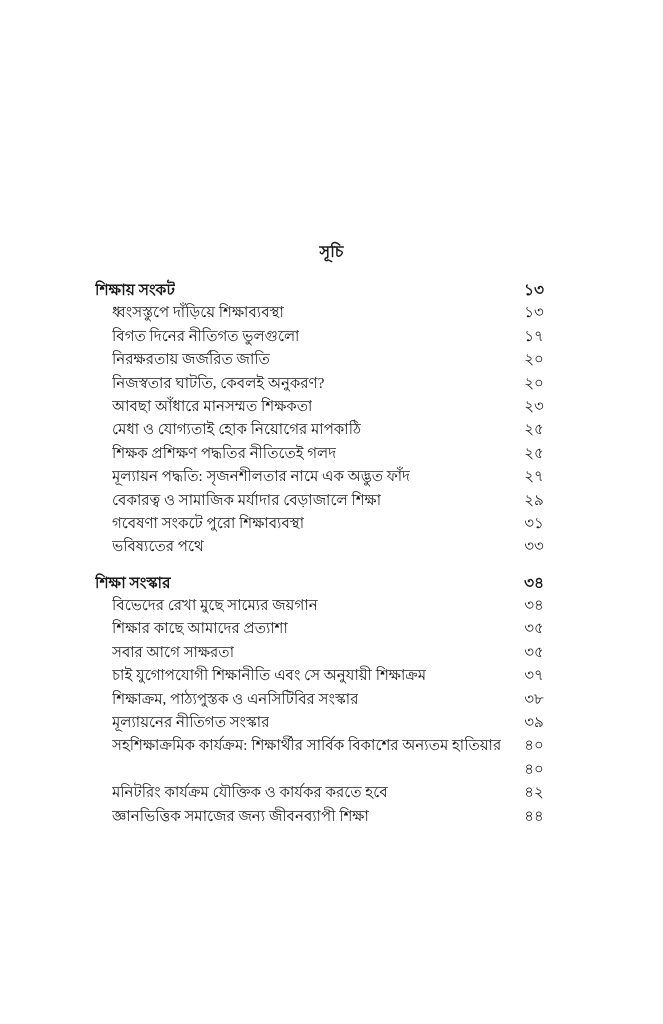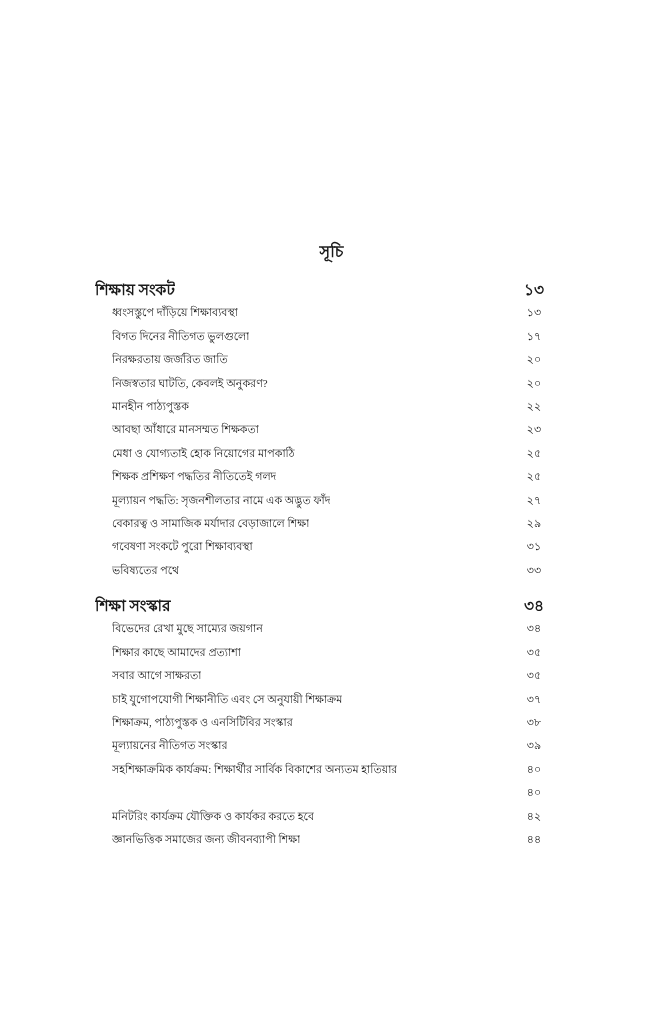--- a/index.html
+++ b/index.html
@@ -52,21 +52,21 @@
     white-space: nowrap;
   }
 
   .toc-row.section {
     font-weight: 700;
     font-size: 15.5px;
   }
 
   .toc-row.entry {
     font-weight: 400;
-    font-size: 11px;
+    font-size: 15px;
     padding-left: 17px;
   }
 
   .toc-row.gap-before {
     margin-top: 12px;
   }
 
   .row-label {
     flex: 0 1 auto;
     overflow: hidden;
@@ -114,25 +114,20 @@
         <span class="row-label">নিরক্ষরতায় জর্জরিত জাতি</span>
         <span class="row-filler"></span>
         <span class="row-page">২০</span>
       </div>
       <div class="toc-row entry">
         <span class="row-label">নিজস্বতার ঘাটতি, কেবলই অনুকরণ?</span>
         <span class="row-filler"></span>
         <span class="row-page">২০</span>
       </div>
       <div class="toc-row entry">
-        <span class="row-label">মানহীন পাঠ্যপুস্তক</span>
-        <span class="row-filler"></span>
-        <span class="row-page">২২</span>
-      </div>
-      <div class="toc-row entry">
         <span class="row-label">আবছা আঁধারে মানসম্মত শিক্ষকতা</span>
         <span class="row-filler"></span>
         <span class="row-page">২৩</span>
       </div>
       <div class="toc-row entry">
         <span class="row-label">মেধা ও যোগ্যতাই হোক নিয়োগের মাপকাঠি</span>
         <span class="row-filler"></span>
         <span class="row-page">২৫</span>
       </div>
       <div class="toc-row entry">

